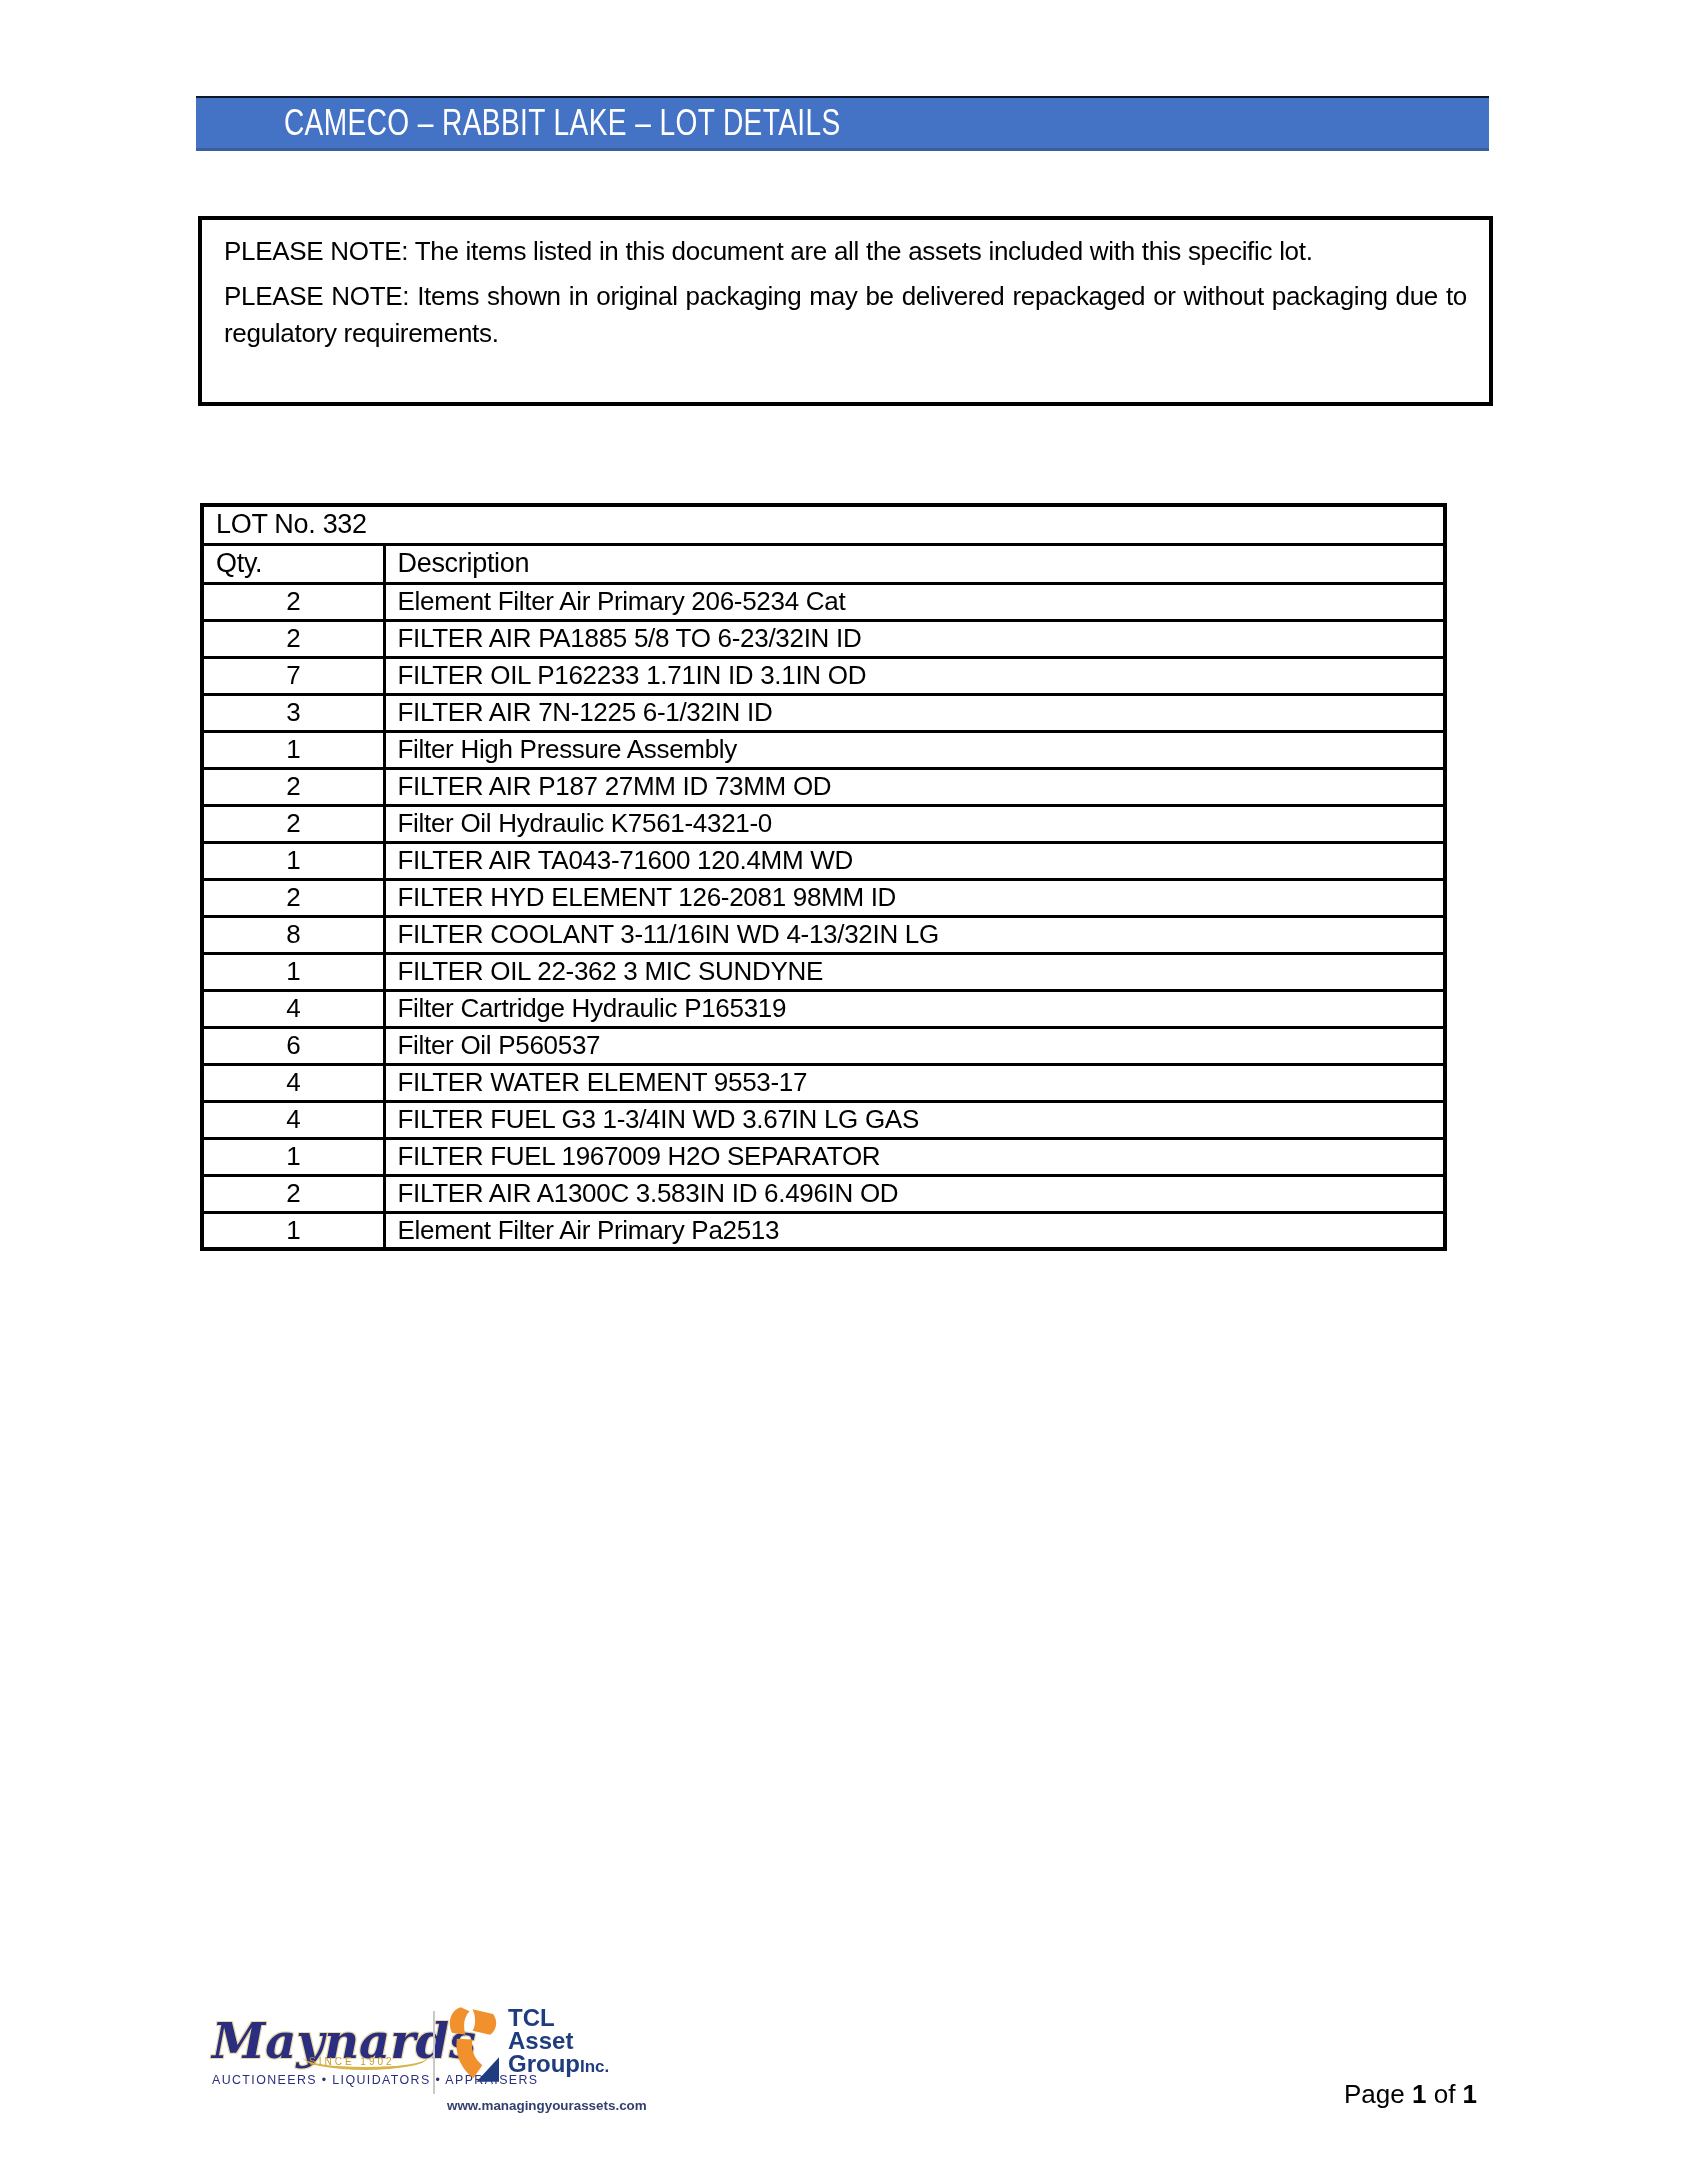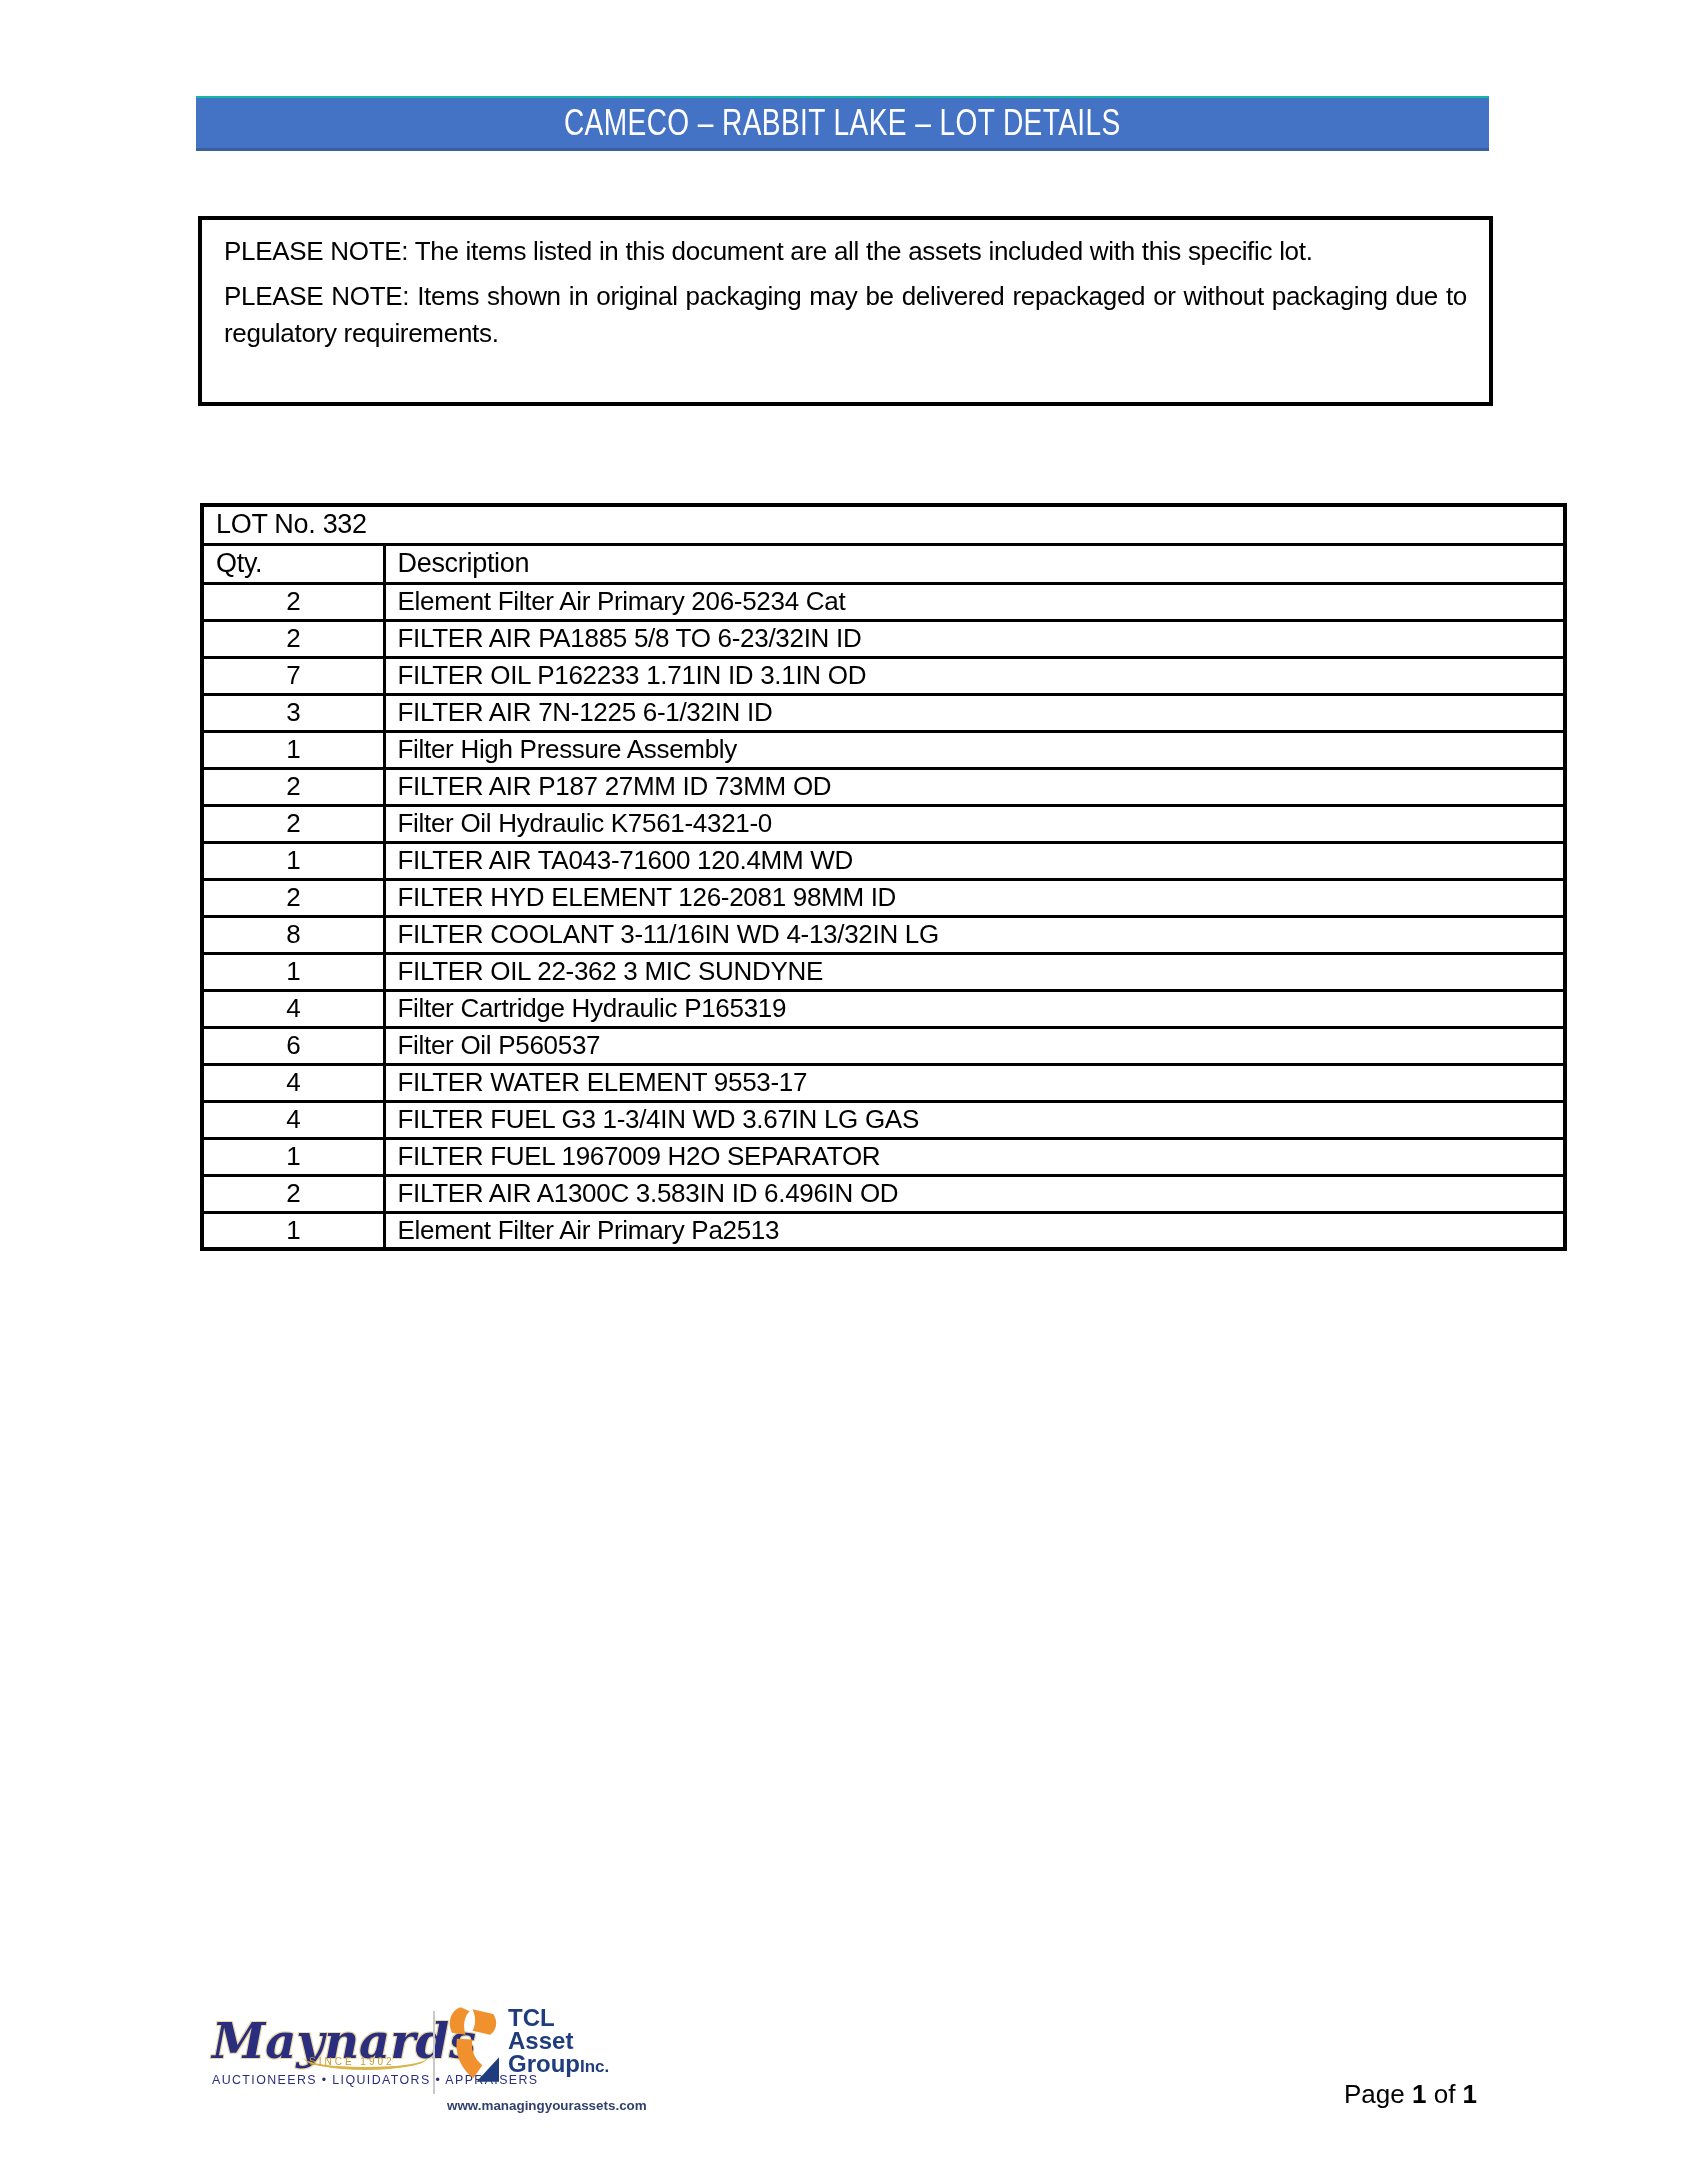--- a/index.html
+++ b/index.html
@@ -11,23 +11,23 @@
     position: relative;
     overflow: hidden;
   }
   .page { position: absolute; inset: 0; background: #fff; }
 
   
   .banner {
     position: absolute; left: 196px; top: 96px;
     width: 1293px; height: 55px;
     background: #4472C4;
-    border-top: 2px solid #14b8a6;
+    border-top: 2px solid #0f172a;
     border-bottom: 3px solid #3a5f9e;
-    display: flex; align-items: center; justify-content: center;
+    display: flex; align-items: center; 
   }
   .banner-title {
     color: #ffffff;
     font-size: 37px;
     letter-spacing: 0.5px;
     white-space: nowrap;
     display: inline-block;
     transform: scaleX(0.76);
     transform-origin: center;
   }
@@ -41,21 +41,21 @@
     font-size: 26px;
     letter-spacing: -0.3px;
     line-height: 37px;
   }
   .notice p { margin: 8px; }
   .notice p.justified { text-align: justify; }
 
   
   .lot-table {
     position: absolute; left: 200px; top: 503px;
-    width: 1367px;
+    width: 1247px;
     border-collapse: collapse;
     table-layout: fixed;
     font-size: 26px;
     letter-spacing: -0.3px;
   }
   .lot-table td, .lot-table th {
     border: 3px solid #000;
     font-weight: normal;
     vertical-align: middle;
     overflow: hidden;

